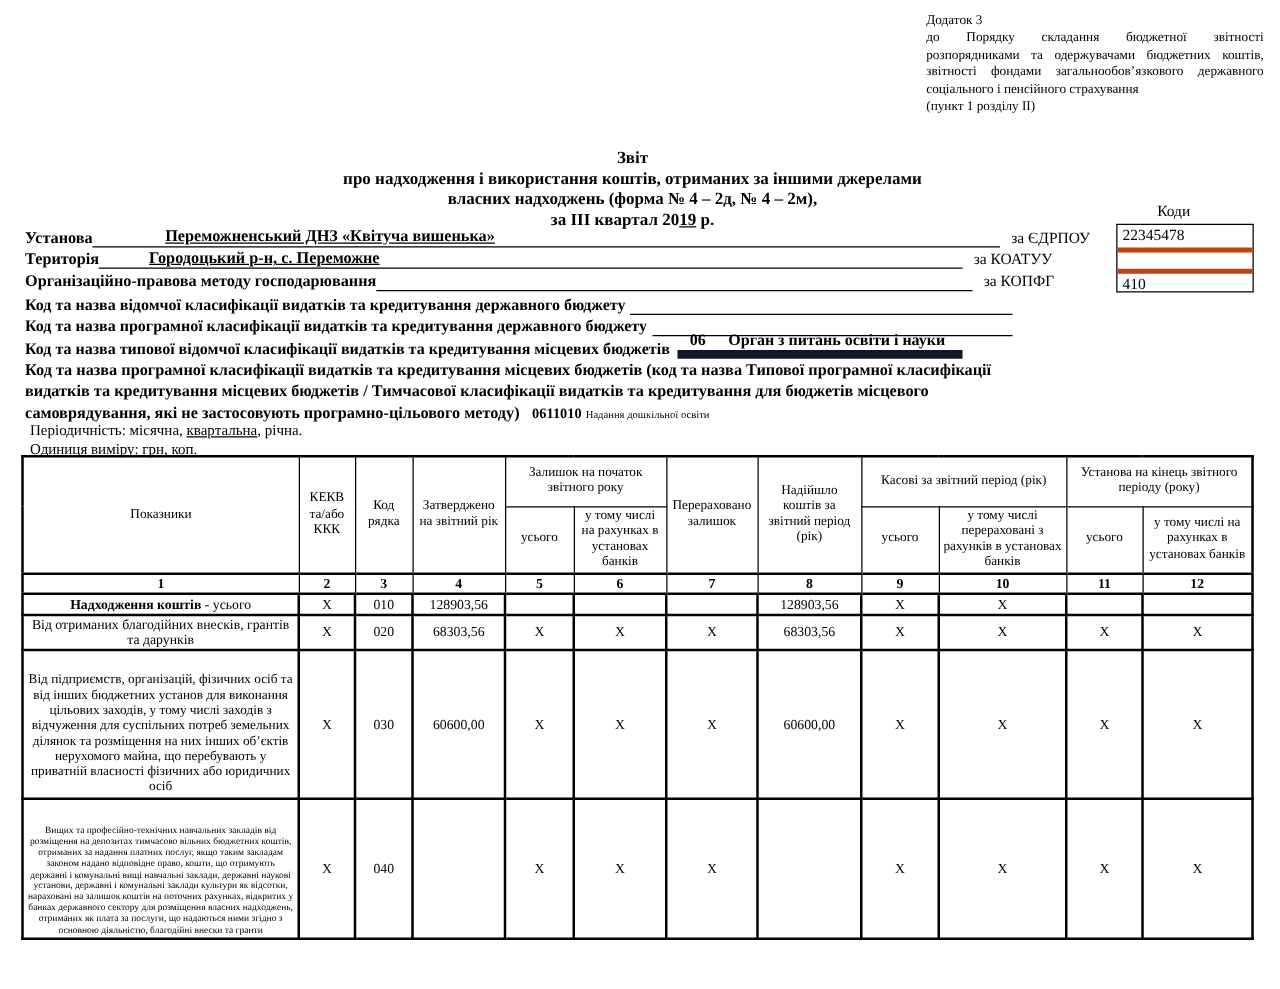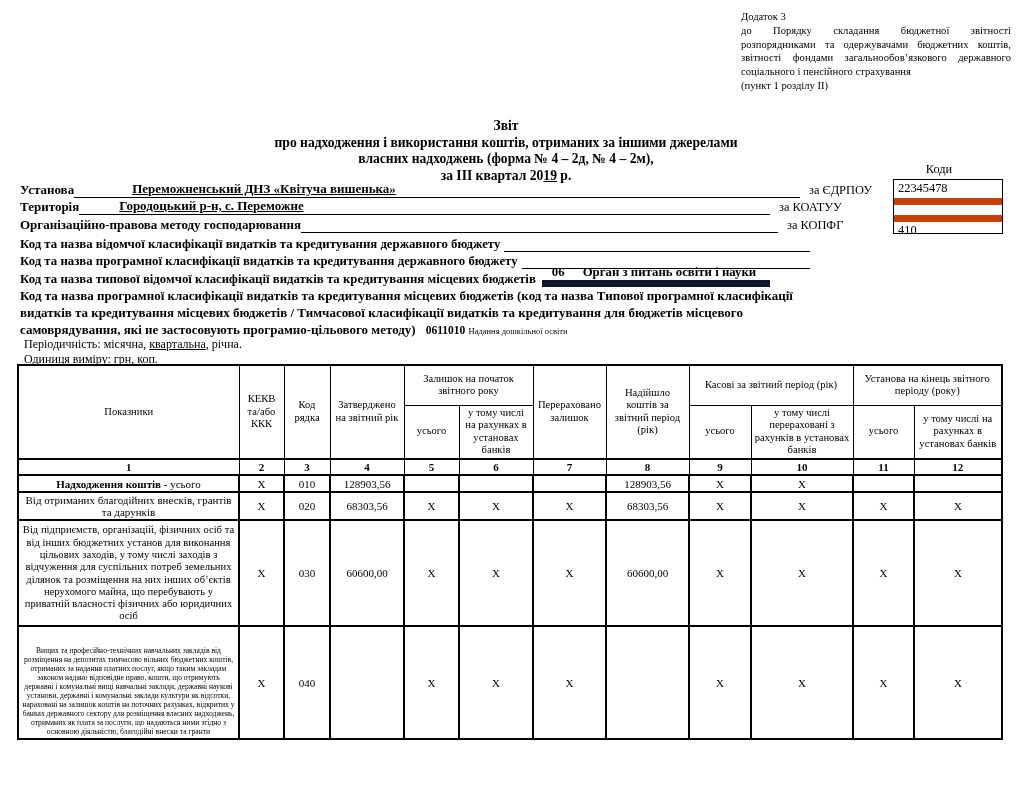--- a/index.html
+++ b/index.html
@@ -33,21 +33,21 @@
   .fill-pad2 { padding-left: 40px; }
   .field-right { font-weight: normal; font-size: 12.4px; padding-left: 9px; white-space: nowrap; }
   .fr1 { width: 88px; } .fr2 { width: 118px; margin-top: 44px; } .fr3 { width: 110px; }
   .field-value { text-decoration: underline; }
 
   
   .codes { position: absolute; left: 893px; top: 162px; width: 110px; font-size: 12.4px; }
   .codes-title { text-align: center; padding-right: 18px; }
   .codes-box { border: 1px solid #000; margin-top: 2px; }
   .codes-row { height: 17.5px; padding: 0 4px; line-height: 17px; }
-  .codes-row + .codes-row { border-top: 7px solid #c2410c; }
+  .codes-row + .codes-row { border-top: 4px solid #c2410c; }
 
   
   .class-lines { position: absolute; left: 20px; top: 235px; width: 790px; font-weight: bold; font-size: 12.8px; }
   .class-line { display: flex; align-items: flex-end; height: 17.2px; white-space: nowrap; }
   .class-fill { flex: 1; border-bottom: 1px solid #000; margin-left: 4px; }
   .class-underlined { border-bottom: 7px solid #0f172a; padding: 0 14px 0 10px; margin-left: 6px; }
   .class-underlined .code { padding-right: 18px; }
 
   
   .paragraph {
@@ -79,21 +79,21 @@
     border-top: 2px solid #000; border-bottom: 2px solid #000;
   }
   .report-table tbody td { border-width: 2px; font-size: 11px; }
   .r010 td { height: 17px; }
   .r020 td { height: 25px; }
   .r030 td { height: 106px; }
   .r040 td { height: 103px; }
   .c-name { text-align: left; padding: 2px 5px; }
   .t-center { text-align: center; }
   .t-justify { text-align: justify; }
-  .r030 .c-name { font-size: 10.6px; line-height: 1.16; vertical-align: top; padding-top: 3px; }
+  .r030 .c-name { font-size: 10.6px; line-height: 1.16; vertical-align: top; padding-top: 17px; }
   .r040 .c-name { font-size: 7.6px; line-height: 1.18; vertical-align: top; padding-top: 20px; font-weight: normal; }
 </style>
 </head>
 <body>
 
 <div class="appendix">
   <div>Додаток 3</div>
   <div class="body">до Порядку складання бюджетної звітності розпорядниками та одержувачами бюджетних коштів, звітності фондами загальнообов’язкового державного соціального і пенсійного страхування</div>
   <div>(пункт 1 розділу II)</div>
 </div>

